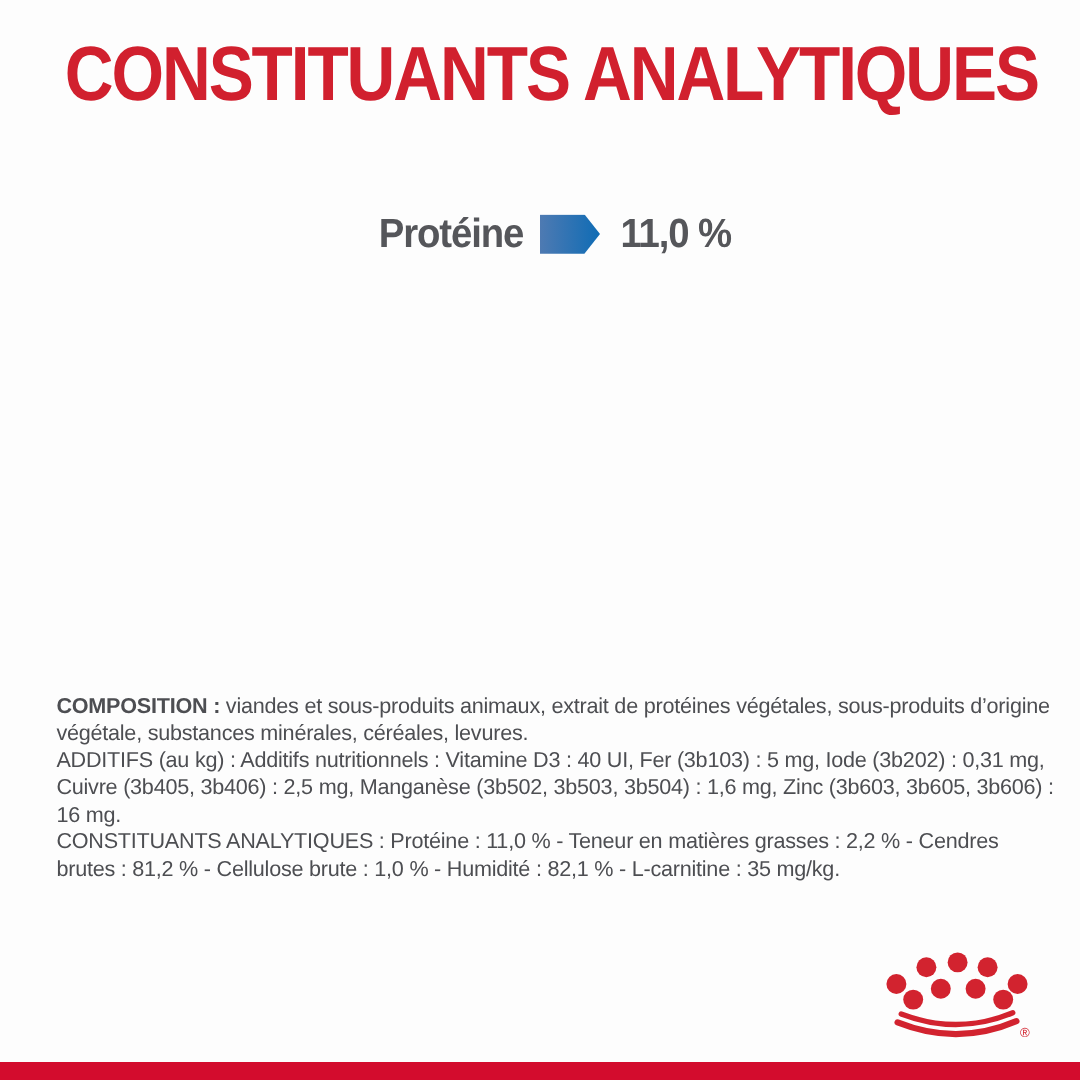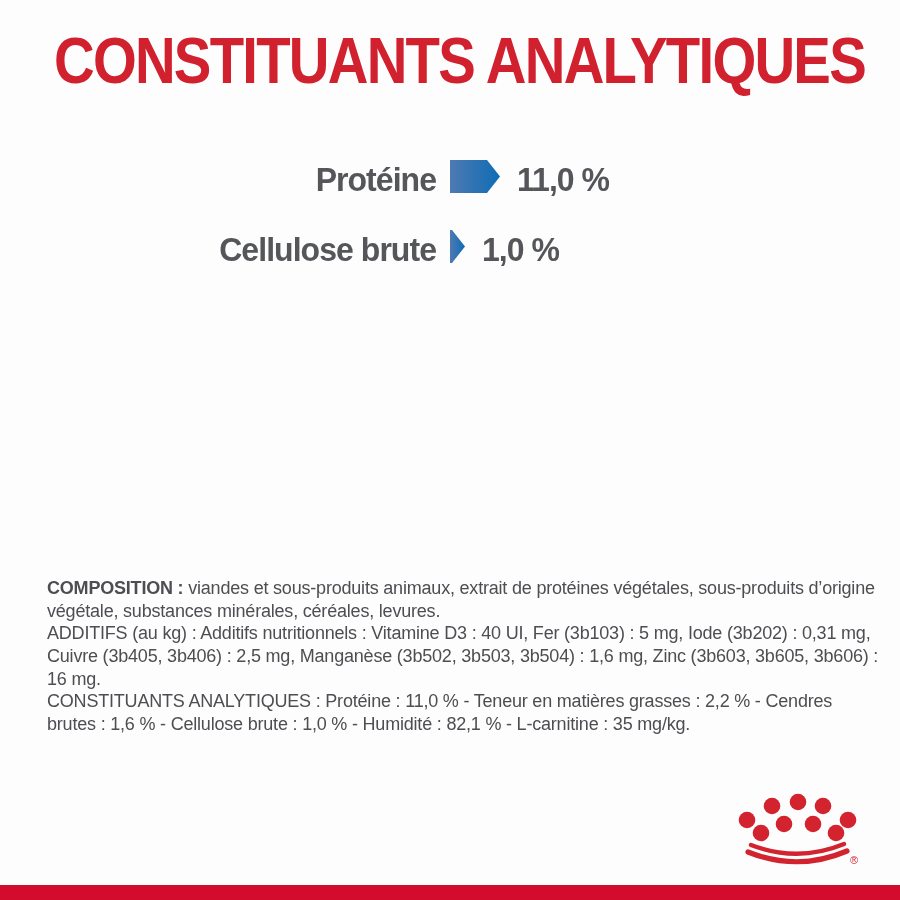--- a/index.html
+++ b/index.html
@@ -19,21 +19,21 @@
     font-size:64px; font-weight:bold;
     letter-spacing:-2px;
     color:var(--title_red, #d1202e);
     transform:scaleX(0.88);
     transform-origin:50% 50%;
     white-space:nowrap;
   }
 
   
   .chart { position:absolute; top:160px; left:0; right:0; }
-  .row { display:flex; height:70px; }
+  .row { display:flex; align-items:center; height:70px; }
   .row-label {
     width:436px; flex:0 0 436px;
     text-align:right;
     font-size:34px; font-weight:bold;
     color:var(--text_gray, #55565a);
     letter-spacing:-1px;
     transform:scaleX(0.94);
     transform-origin:100% 50%;
     white-space:nowrap;
   }
@@ -80,31 +80,26 @@
 <div class="page">
 
   <h1 class="title">CONSTITUANTS ANALYTIQUES</h1>
 
   <div class="chart">
     <div class="row">
       <div class="row-label">Protéine</div>
       <div class="bar" style="width: 50px;"></div>
       <div class="row-value">11,0 %</div>
     </div>
-    <div class="row">
-      <div class="row-label">Cellulose brute</div>
-      <div class="bar" style="width: 15px;"></div>
-      <div class="row-value">1,0 %</div>
-    </div>
   </div>
 
   <div class="legal">
     <p><span class="lead">COMPOSITION : </span><span>viandes et sous-produits animaux, extrait de protéines végétales, sous-produits d’origine végétale, substances minérales, céréales, levures.</span></p>
     <p>ADDITIFS (au kg) : Additifs nutritionnels : Vitamine D3 : 40 UI, Fer (3b103) : 5 mg, Iode (3b202) : 0,31 mg, Cuivre (3b405, 3b406) : 2,5 mg, Manganèse (3b502, 3b503, 3b504) : 1,6 mg, Zinc (3b603, 3b605, 3b606) : 16 mg.</p>
-    <p>CONSTITUANTS ANALYTIQUES : Protéine : 11,0 % - Teneur en matières grasses : 2,2 % - Cendres brutes : 1,6 % - Cellulose brute : 1,0 % - Humidité : 82,1 % - L-carnitine : 35 mg/kg.</p>
+    <p>CONSTITUANTS ANALYTIQUES : Protéine : 11,0 % - Teneur en matières grasses : 2,2 % - Cendres brutes : 81,2 % - Cellulose brute : 1,0 % - Humidité : 82,1 % - L-carnitine : 35 mg/kg.</p>
   </div>
 
   <svg class="logo" viewBox="0 0 142 96" xmlns="http://www.w3.org/2000/svg">
     <g fill="#d2232f">
       <circle cx="17" cy="32" r="8.3"></circle>
       <circle cx="42" cy="18" r="8.3"></circle>
       <circle cx="68" cy="14" r="8.3"></circle>
       <circle cx="93" cy="18" r="8.3"></circle>
       <circle cx="118" cy="32" r="8.3"></circle>
       <circle cx="31" cy="45" r="8.3"></circle>

